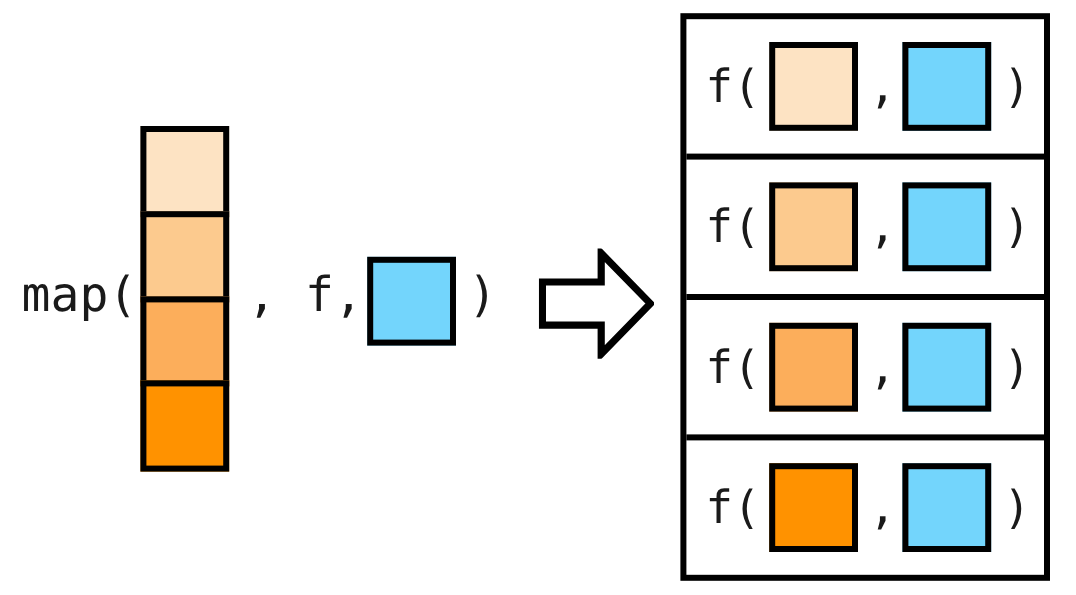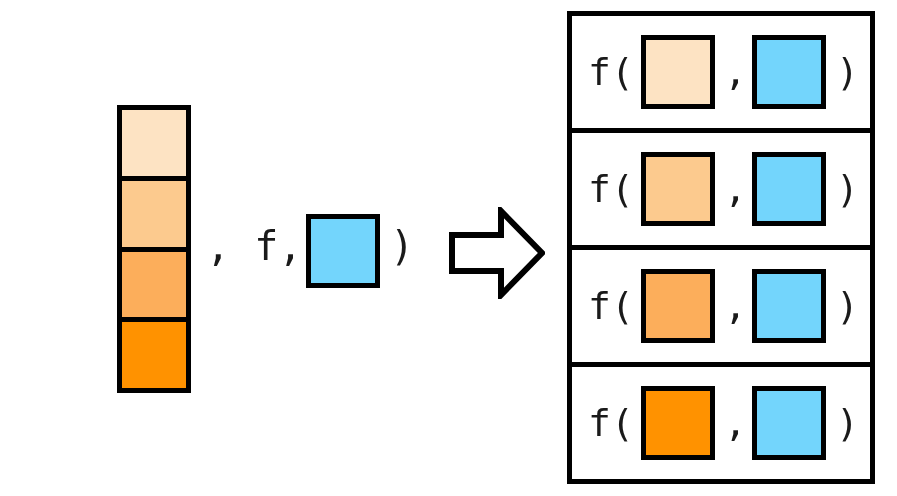--- a/index.html
+++ b/index.html
@@ -134,20 +134,21 @@
     top: 50%;
     transform: translateY(-50%);
     font-size: 38px;
   }
 </style>
 </head>
 <body>
 
 <div id="canvas">
 
+  <span class="token" id="lhs-label">map(</span>
 
   <div id="lhs-column">
     <div class="col-cell" style="background: rgb(253, 227, 195);"></div>
     <div class="col-cell" style="background: rgb(252, 202, 142);"></div>
     <div class="col-cell" style="background: rgb(252, 174, 91);"></div>
     <div class="col-cell" style="background: rgb(255, 146, 0);"></div>
   </div>
 
   <span class="token" id="lhs-comma-f">, f,</span>
 

